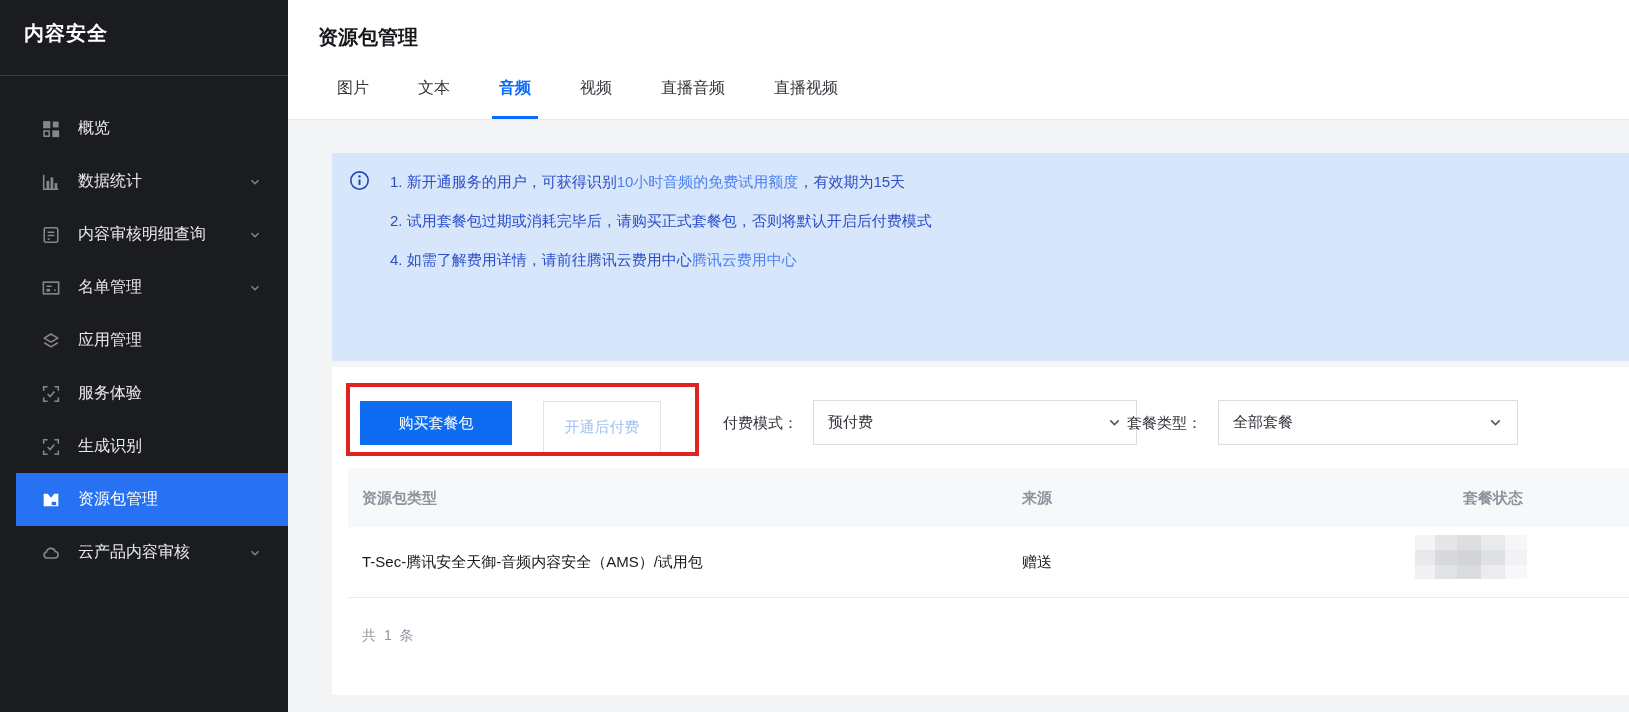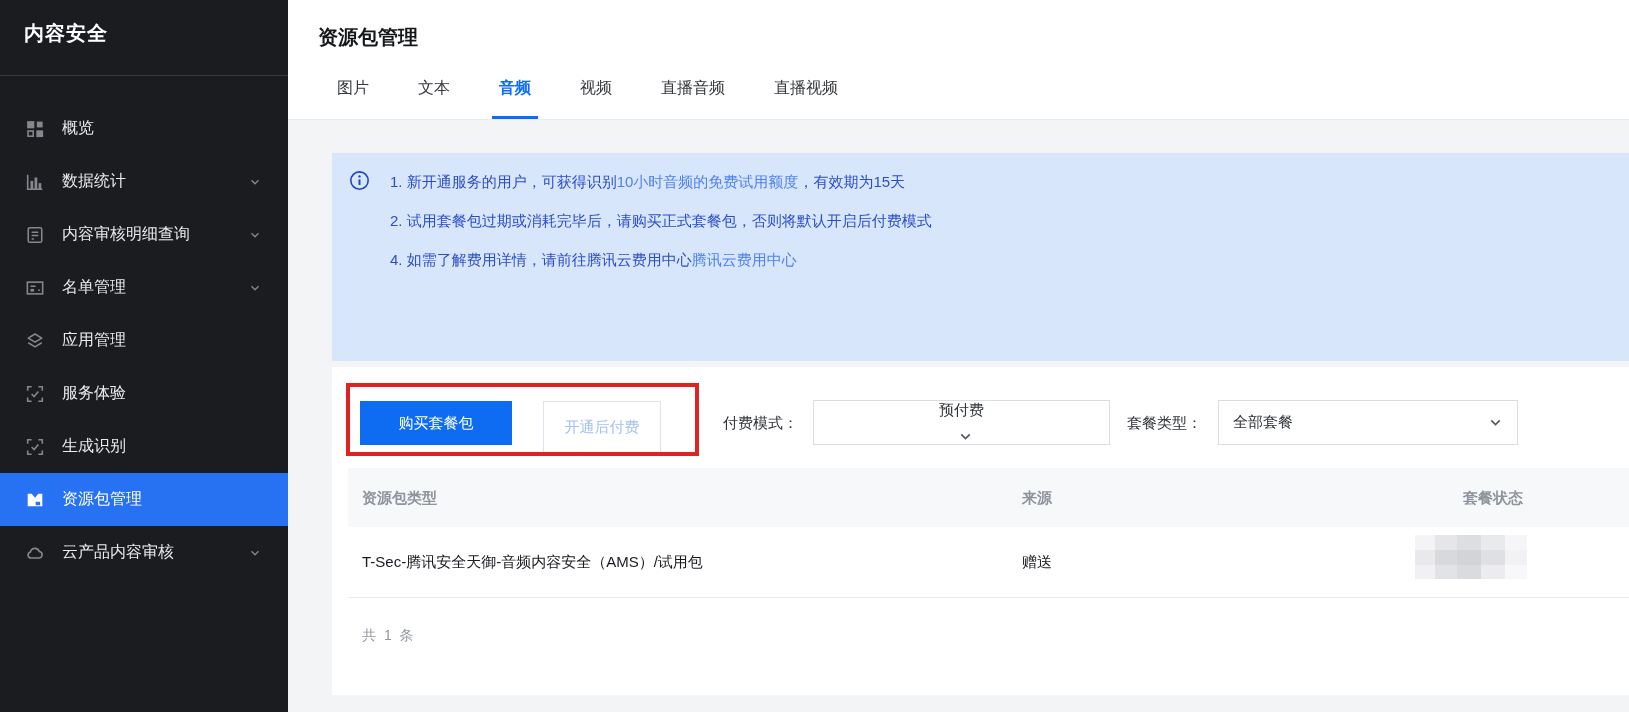--- a/index.html
+++ b/index.html
@@ -4,21 +4,21 @@
 <style>
   * { margin:0; padding:0; box-sizing:border-box; }
   html,body { width:1629px; height:712px; overflow:hidden; }
   body { font-family:"Liberation Sans", sans-serif; background:#f3f4f6; position:relative; }
   svg { display:block; }
 
   
   .sidebar { position:absolute; left:0; top:0; width:288px; height:712px; background:#1b1c20; }
   .sidebar-title { position:absolute; left:24px; top:20px; font-size:20px; font-weight:bold; color:#ffffff; letter-spacing:1px; white-space:nowrap; }
   .sidebar-divider { position:absolute; top:75px; left:0; width:100%; height:0; border-top:1px solid #3a3b3f; }
-  .nav { position:absolute; top:102px; left:0; right:0; }
+  .nav { position:absolute; top:102px; left:16px; right:0; }
   .nav-item { position:relative; height:53px; display:flex; align-items:center; padding:0 26px; cursor:pointer; }
   .nav-item .nicon { width:18px; height:18px; color:#85878c; margin-right:18px; flex:none; }
   .nav-item .nlabel { font-size:16px; color:#e9eaec; white-space:nowrap; flex:1; }
   .nav-item .nchev { color:#85878c; margin-left:auto; }
   .nav-item.active { background:#2672f2; }
   .nav-item.active .nicon, .nav-item.active .nlabel { color:#ffffff; }
 
   
   .main { position:absolute; left:288px; top:0; right:0; bottom:0; }
   .page-header { position:absolute; top:0; left:0; right:0; height:120px; background:#ffffff; border-bottom:1px solid #e9ebee; }
@@ -44,21 +44,21 @@
   .btn { font-size:15px; text-align:center; cursor:pointer; font-family:inherit; }
   .btn-primary { position:absolute; left:28px; top:34px; width:152px; height:44px; line-height:44px; background:#0d6cf2; color:#ffffff; border:none; }
   .btn-ghost { position:absolute; left:211px; top:34px; width:118px; height:52px; line-height:42px; background:#ffffff; border:1px solid #dfe4ec; color:#a3c1f2; }
 
   .filter-label { position:absolute; top:34px; height:44px; display:flex; align-items:center; font-size:15px; color:#30333a; white-space:nowrap; }
   .filter-label.pay { left:391px; }
   .filter-label.type { left:795px; }
   .select { position:absolute; top:33px; height:45px; background:#ffffff; border:1px solid #d9dde4; display:flex; align-items:center; padding:0 14px; font-size:15px; color:#2e3138; cursor:pointer; }
   .select .sel-val { flex:1; white-space:nowrap; }
   .select .sel-chev { color:#54575e; margin-left:8px; }
-  .select.pay { left:481px; width:297px;flex-direction:column; }
+  .select.pay { left:481px; width:324px; }
   .select.type { left:886px; width:300px; }
 
   .thead { position:absolute; left:16px; right:0; top:101px; height:59px; background:#f7f8fa; font-size:15px; color:#8e939c; font-weight:bold; }
   .thead .th { position:absolute; top:50%; transform:translateY(-50%); white-space:nowrap; }
   .th.c1 { left:14px; }
   .th.c2 { left:674px; }
   .th.c3 { right:106px; }
 
   .trow { position:absolute; left:16px; right:0; top:160px; height:71px; border-bottom:1px solid #e8ebef; font-size:15px; color:#181b20; }
   .trow .td { position:absolute; top:50%; transform:translateY(-50%); white-space:nowrap; }

